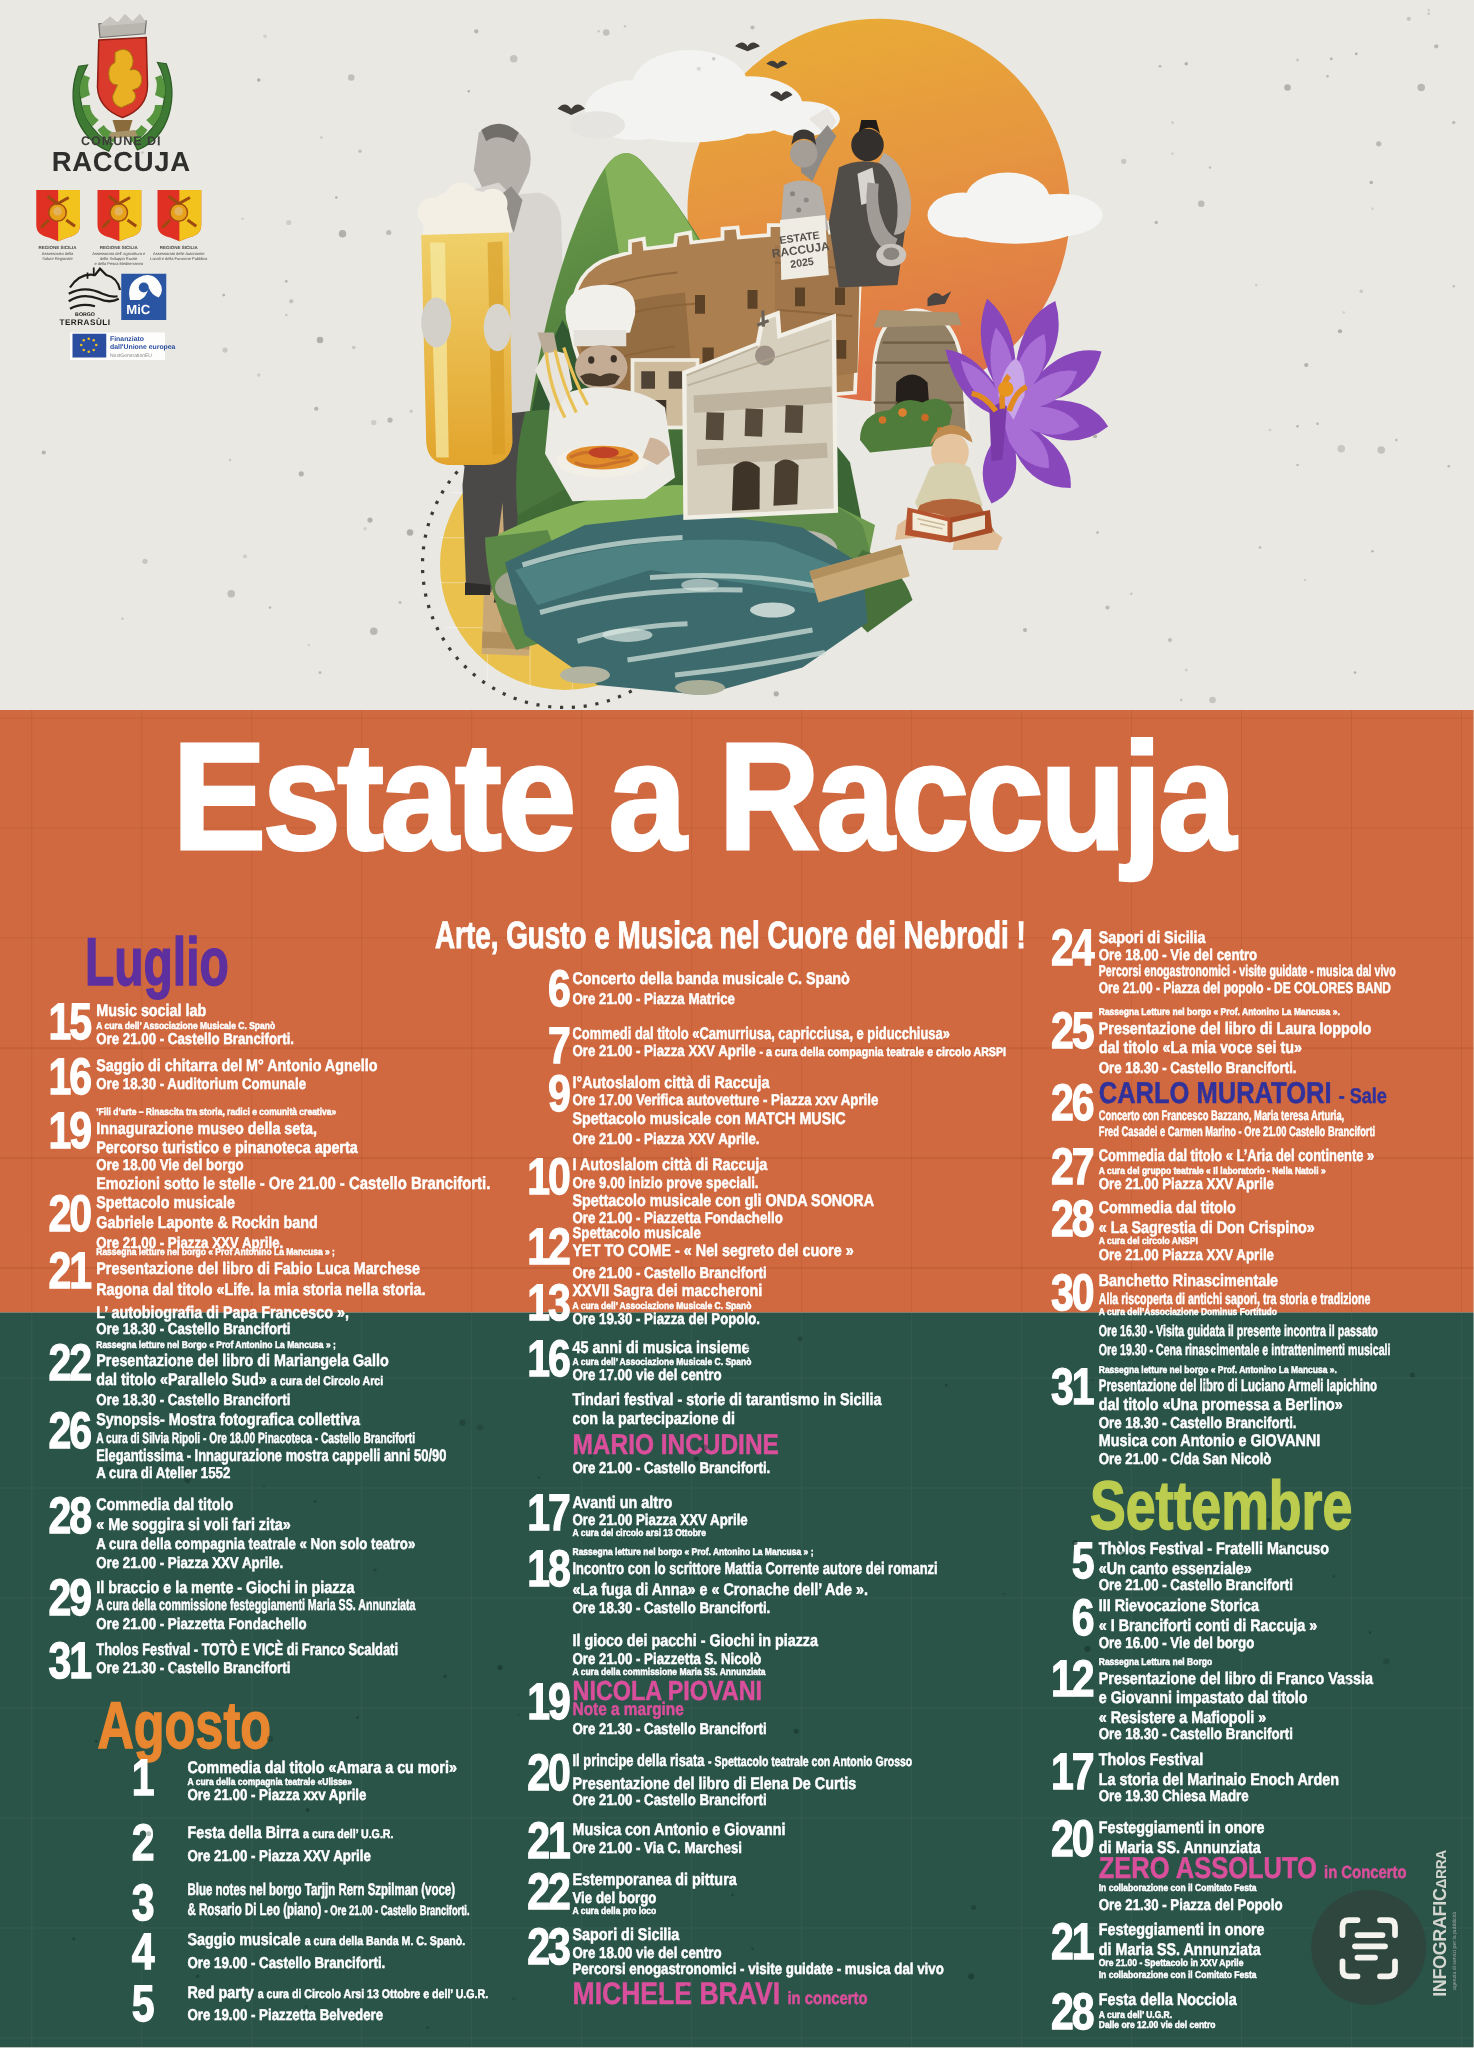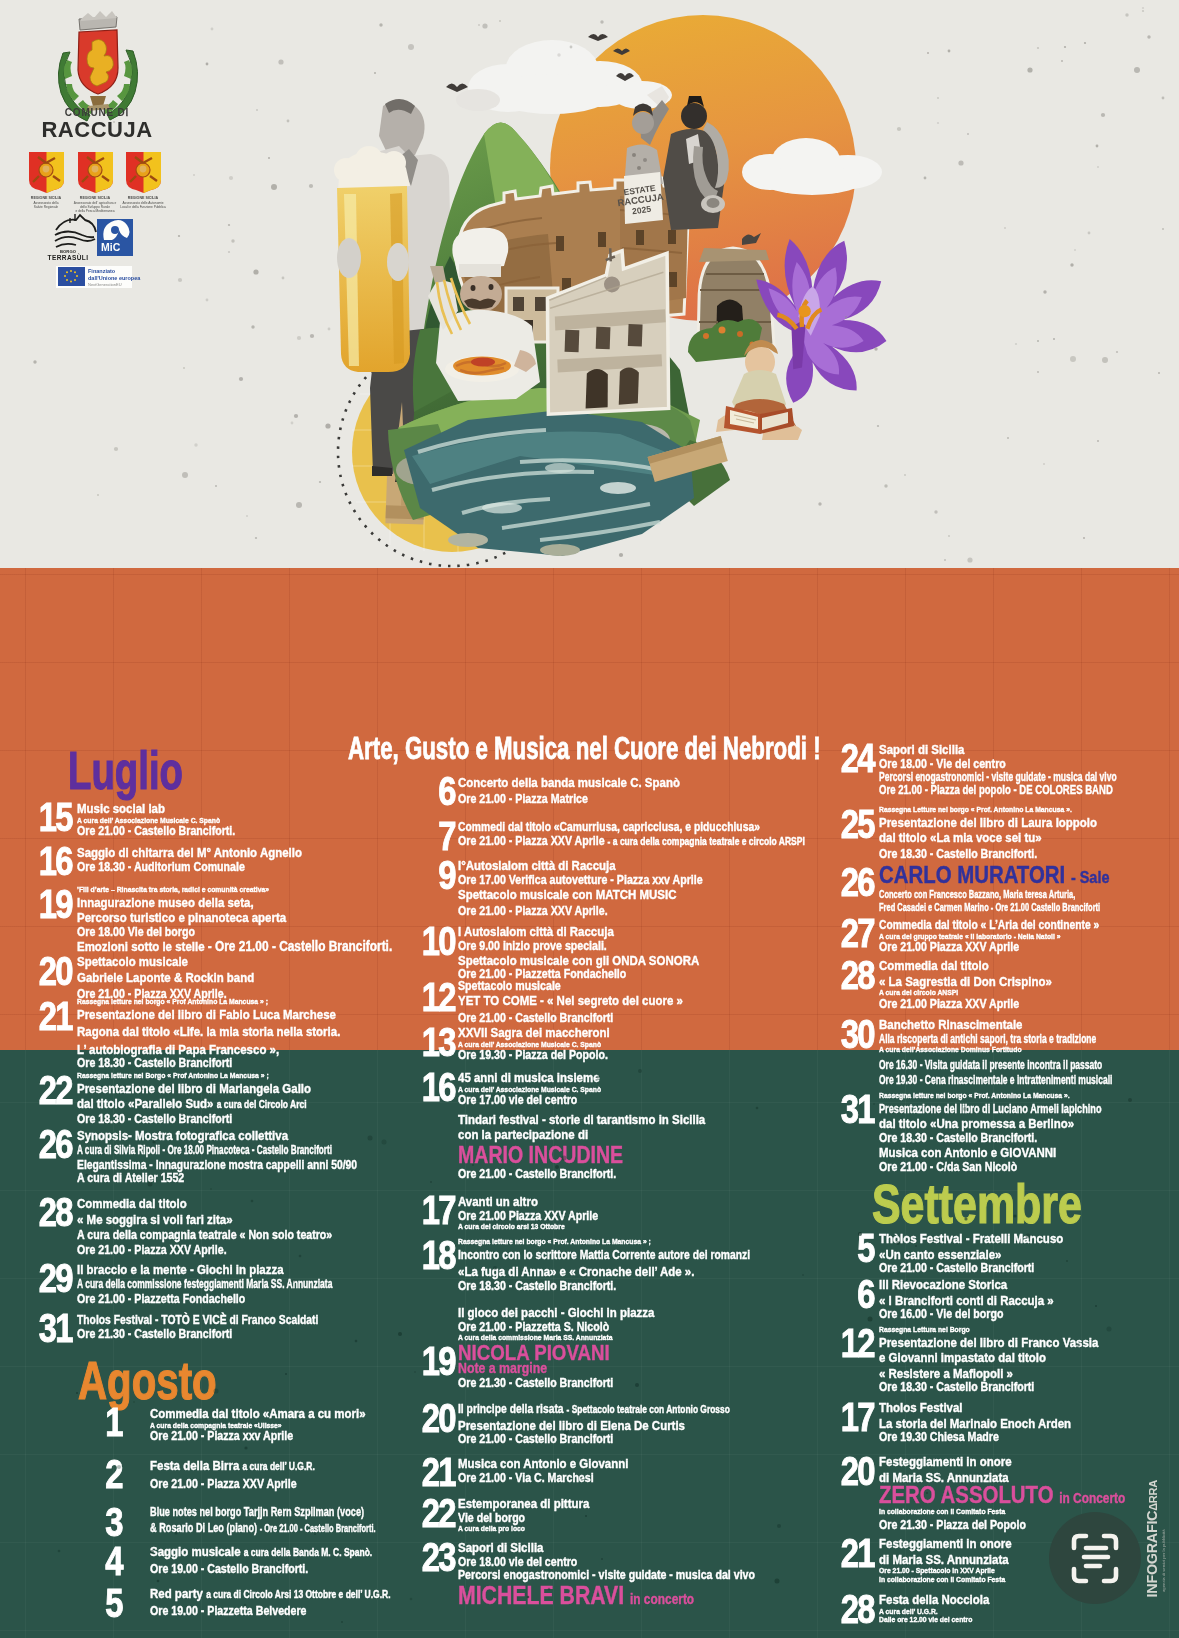--- a/index.html
+++ b/index.html
@@ -31,20 +31,23 @@
 <div id="page">
 
 <div id="band-orange">
       <div class="grid"></div>
     </div>
 
 <div id="band-teal">
       <div class="gridt"></div>
     </div>
 
+<div class="abs" style="left:138px;top:578px;">
+<div style="font-weight:700;color:#fff;font-size:122px;line-height:118px;letter-spacing:-3px;transform:scaleX(.92);transform-origin:0 0;white-space:nowrap;-webkit-text-stroke:2.5px #fff;">Estate a Raccuja</div>
+</div>
 
 <div class="abs" style="left:348px;top:712px;margin-top:20px;">
 <div style="font-weight:700;color:#fff;font-size:30.5px;line-height:33px;transform:scaleX(.73);transform-origin:0 0;white-space:nowrap;-webkit-text-stroke:0.8px #fff;">Arte, Gusto e Musica nel Cuore dei Nebrodi !</div>
 </div>
 
 <div class="mon" style="left:68px;top:746px;color:#5e2f9e;font-size:54px;line-height:48px;transform:scaleX(.71);">Luglio</div>
 
 <div class="mon" style="left:78px;top:1357px;color:#e8872f;font-size:53px;line-height:48px;transform:scaleX(.76);">Agosto</div>
 
 <div class="mon" style="left:872px;top:1179px;color:#bccc4e;font-size:55px;line-height:50px;transform:scaleX(.78);">Settembre</div>

